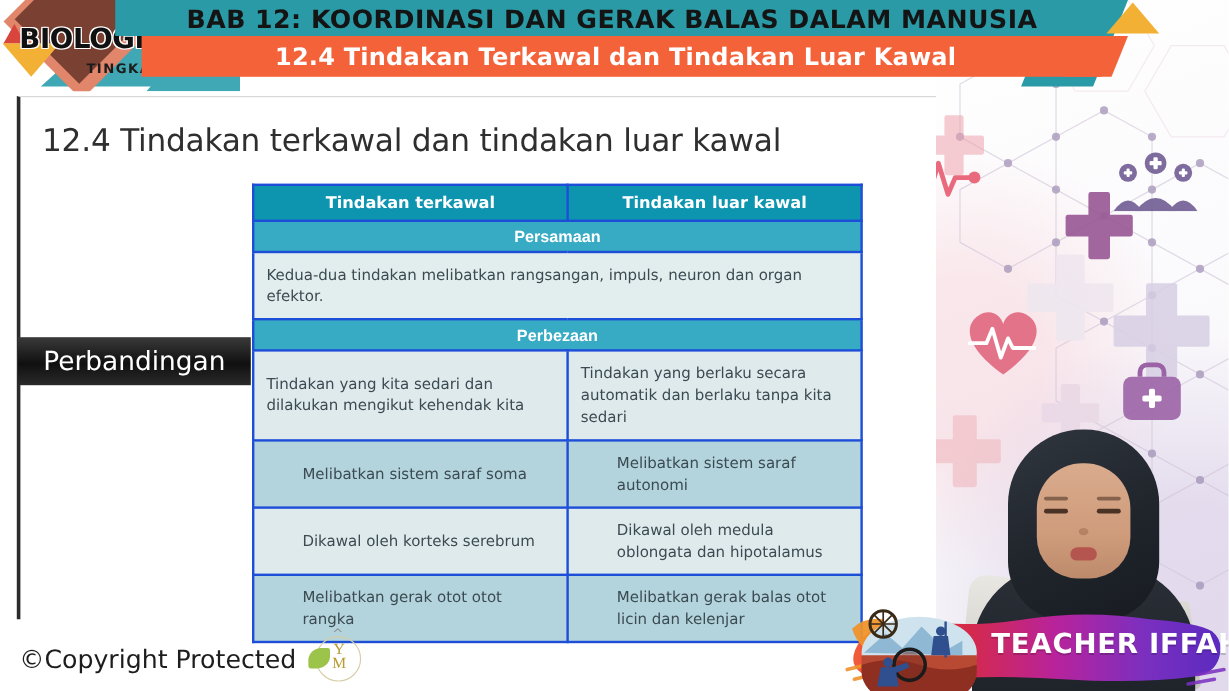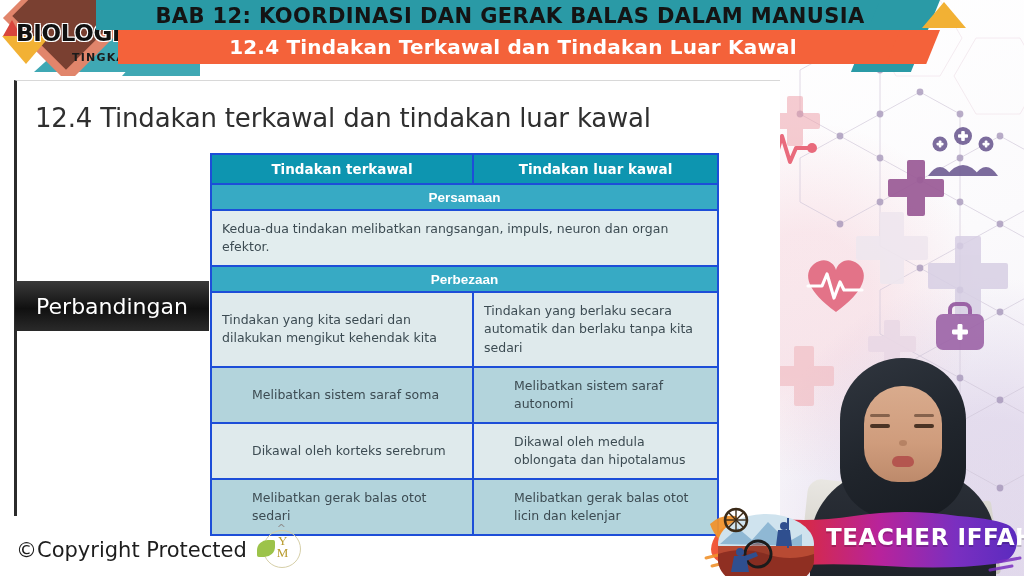--- a/index.html
+++ b/index.html
@@ -176,21 +176,21 @@
     border-left: 3px solid #2b2b2b;
     border-top: 1px solid #d8d8d8;
   }
   .slide-title {
     position:absolute; left: 18px; top: 22px;
     font-family: "DejaVu Sans", sans-serif;
     font-size: 26px; color: #2f2f2f; letter-spacing: -.2px;
     white-space: nowrap;
   }
   .perb-badge {
-    position:absolute; left: -2px; top: 200px; width: 194px; height: 50px;
+    position:absolute; left: -2px; top: 200px; width: 194px; height: 40px;
     background: linear-gradient(180deg,#3a3a3a 0%, #101010 55%, #2a2a2a 100%);
     display:flex; align-items:center; justify-content:center;
     font-family: "DejaVu Sans", sans-serif;
     font-size: 22px; color:#ffffff;
   }
 
   
   .cmp-table {
     position:absolute; left: 193px; top: 72px; width: 507px;
     border-collapse: collapse; table-layout: fixed;
@@ -400,21 +400,21 @@
         </tr>
         <tr class="row-b">
           <td class="cell h-54">Melibatkan sistem saraf soma</td>
           <td class="cell h-54">Melibatkan sistem saraf autonomi</td>
         </tr>
         <tr class="row-a">
           <td class="cell h-54">Dikawal oleh korteks serebrum</td>
           <td class="cell h-54">Dikawal oleh medula oblongata dan hipotalamus</td>
         </tr>
         <tr class="row-b">
-          <td class="cell h-54">Melibatkan gerak balas otot sedari</td>
+          <td class="cell h-54">Melibatkan gerak otot otot rangka</td>
           <td class="cell h-54">Melibatkan gerak balas otot licin dan kelenjar</td>
         </tr>
       </tbody>
     </table>
   </div>
 
   <div class="header">
     <div class="hdr-teal"></div>
     <div class="hdr-teal-skew"></div>
     <div class="hdr-orange"></div>

